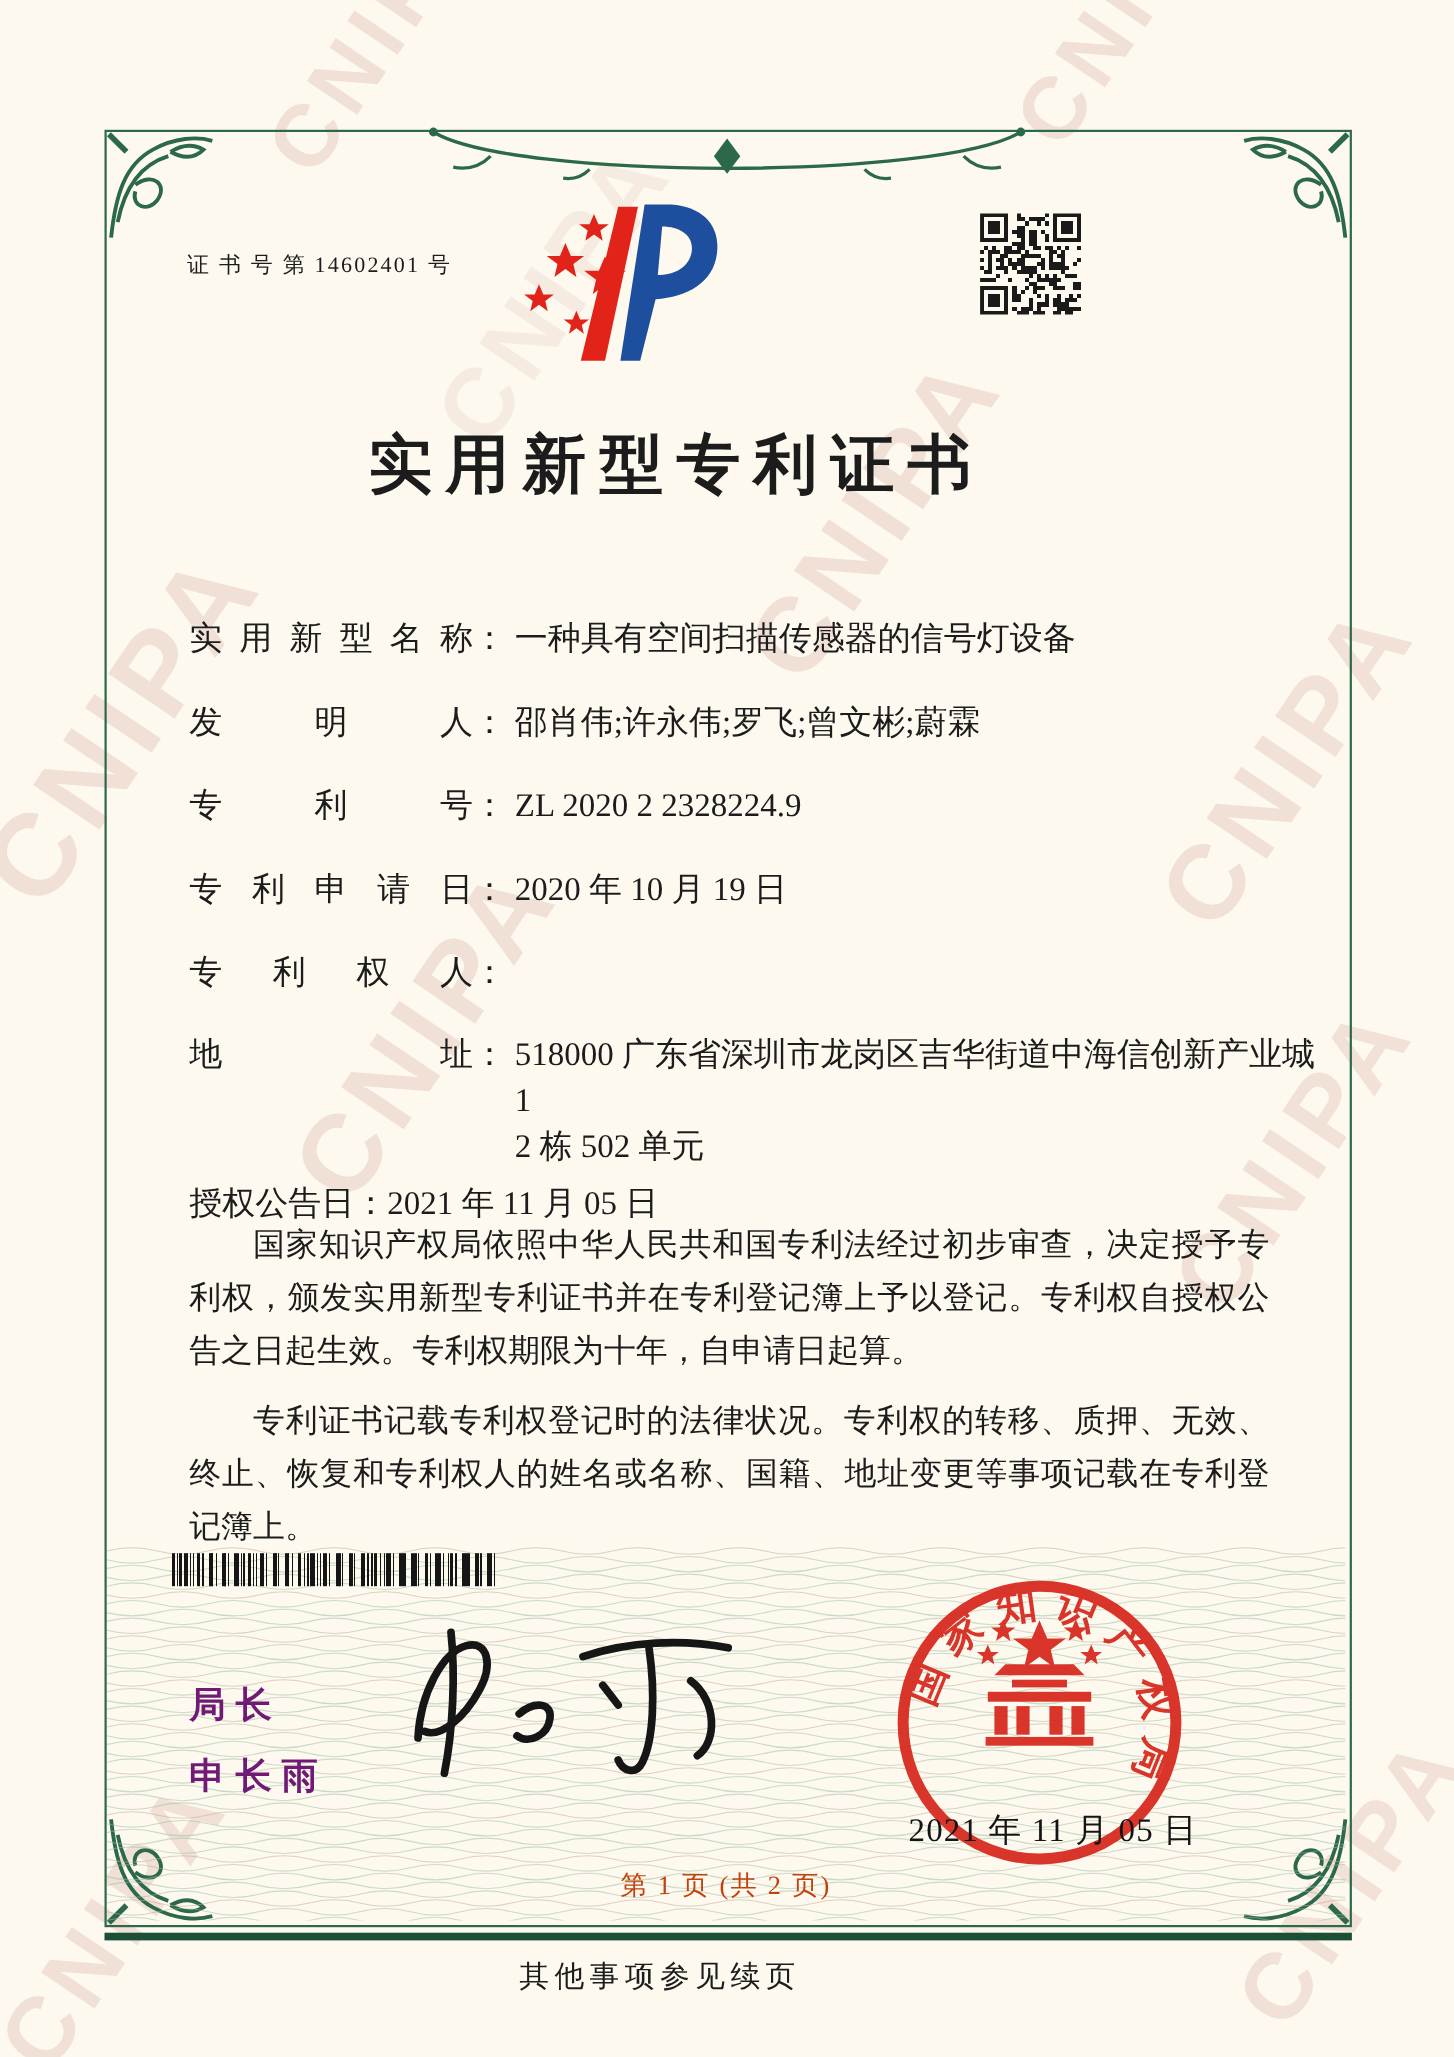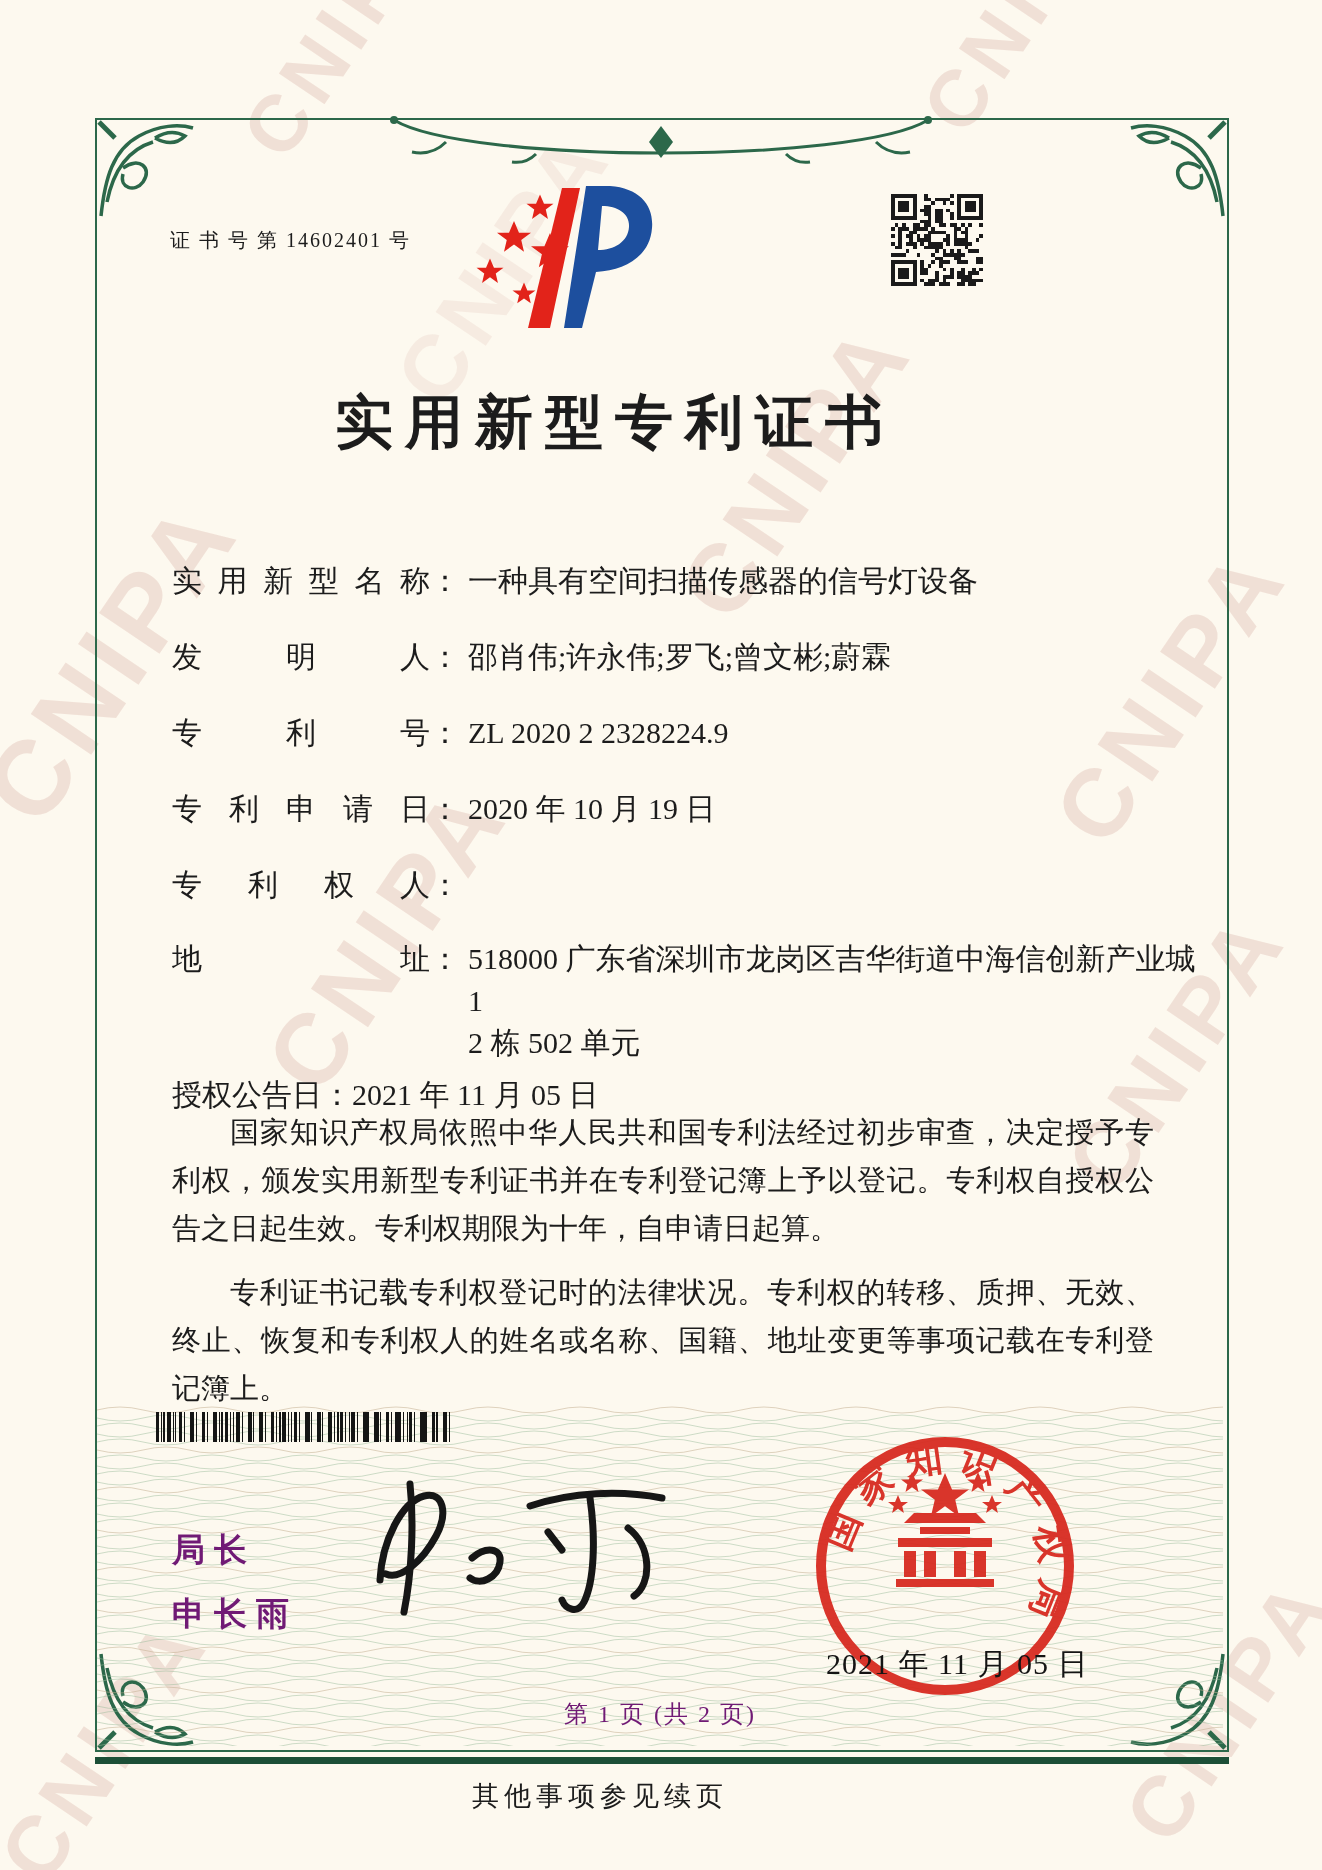--- a/index.html
+++ b/index.html
@@ -44,21 +44,21 @@
 
   .signer{position:absolute;left:172px;font-family:"Liberation Sans","DejaVu Sans",sans-serif;
           font-weight:600;font-size:33px;letter-spacing:9px;color:#701a75;}
   .signature{left:352px;top:1462px;width:345px;height:175px;}
   .signature svg{width:100%;height:100%;}
 
   .seal{left:800px;top:1421px;width:290px;height:290px;opacity:.93;}
   .seal svg{width:100%;height:100%;}
   .seal-date{left:826px;top:1644px;font-size:30px;letter-spacing:1px;color:#141414;}
 
-  .page-info{left:95px;top:1698px;width:1130px;text-align:center;font-size:24px;letter-spacing:2px;color:#701a75;}
+  .page-info{left:95px;top:1698px;width:1130px;text-align:center;font-size:24px;letter-spacing:2px;color:#c2410c;}
   .footer-note{left:0;top:1778px;width:1200px;text-align:center;font-size:27px;letter-spacing:5px;}
 
   .qr{left:891px;top:194px;width:92px;height:92px;}
   .qr svg{width:100%;height:100%;shape-rendering:crispEdges;}
   .logo{left:468px;top:176px;width:190px;height:160px;}
   .logo svg{width:100%;height:100%;}
   .guilloche{left:97px;top:1406px;width:1126px;height:340px;}
 </style>
 </head>
 <body>

